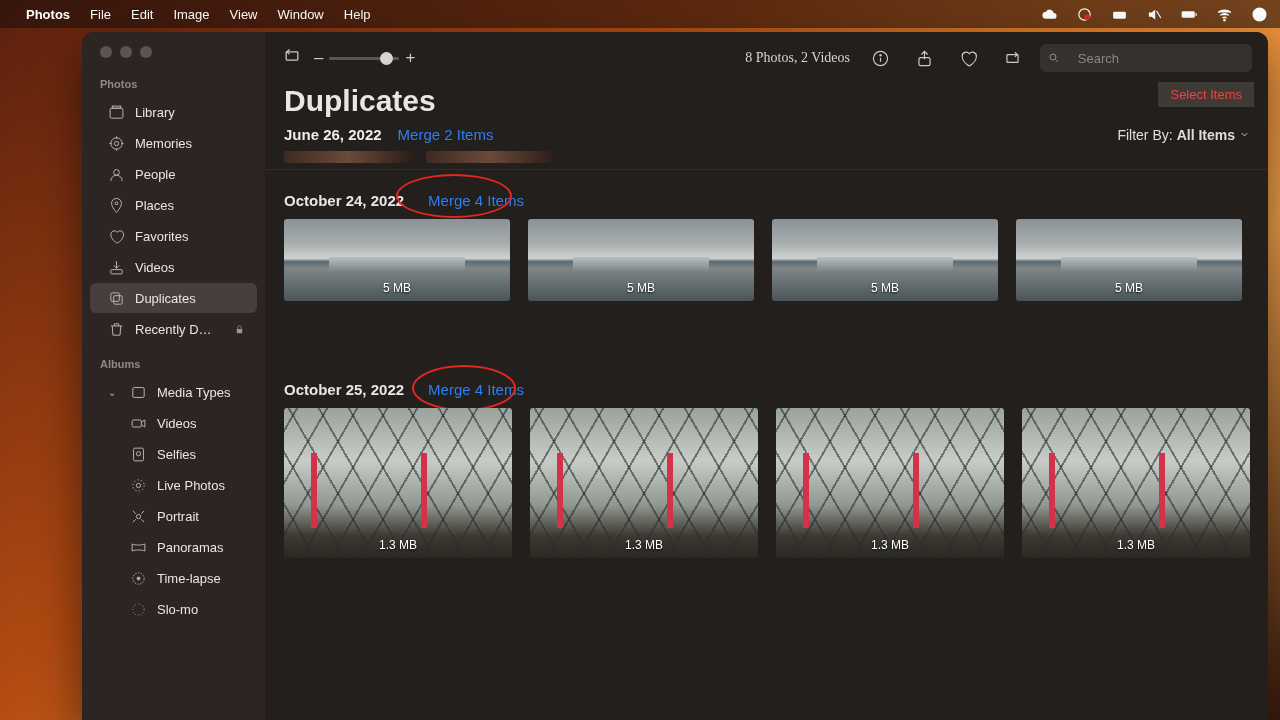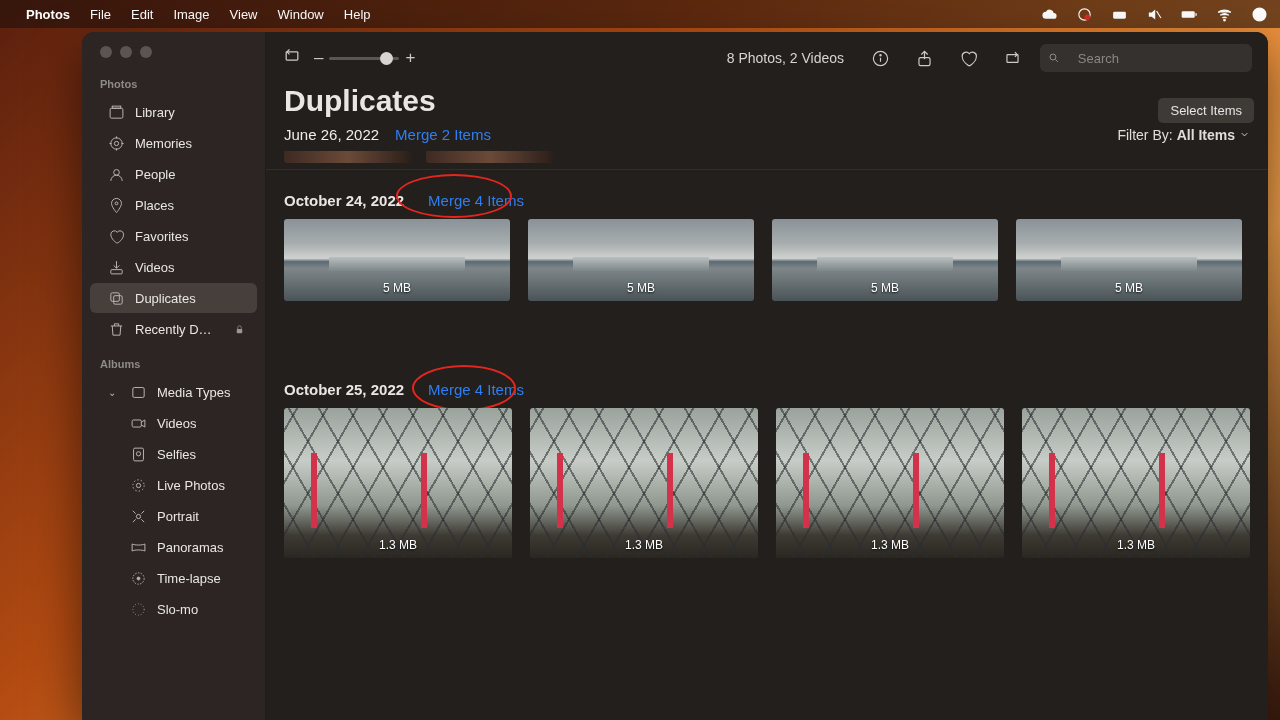--- a/index.html
+++ b/index.html
@@ -27,32 +27,32 @@
   .sb-item .lock { margin-left:auto; width:11px; height:11px; }
   .sb-item .chev { width:10px; color:#b8b4b1; font-size:10px; margin-right:2px; }
   
   .main { flex:1; background:#231f1d; display:flex; flex-direction:column; color:#e9e6e4; }
   .toolbar { height:52px; display:flex; align-items:center; padding:0 16px; gap:12px; }
   .toolbar .rot svg{ width:20px; height:20px; stroke:#cfcac6; fill:none; stroke-width:1.5; }
   .zoom { display:flex; align-items:center; gap:6px; color:#cfcac6; font-size:17px; }
   .zoom .track { width:70px; height:3px; background:#5c5551; border-radius:2px; position:relative; }
   .zoom .knob { position:absolute; right:6px; top:-5px; width:13px; height:13px; border-radius:50%; background:#d9d4d0; }
   .tool-spacer { flex:1; }
-  .count { color:#d9d4d0; font-size:14px; margin-right:8px; }
+  .count { color:#d9d4d0; font-size:14px; margin-right:2px;font-family:Liberation Serif, serif; }
   .ticon { width:32px; height:32px; display:flex; align-items:center; justify-content:center; }
   .ticon svg{ width:19px; height:19px; fill:none; stroke:#cfcac6; stroke-width:1.5; }
   .search { display:flex; align-items:center; gap:18px; background:rgba(90,84,80,0.35); border-radius:6px; height:28px; padding:0 8px; width:212px; }
   .search svg{ width:14px; height:14px; stroke:#9c9692; fill:none; stroke-width:1.8; }
   .search input{ background:none; border:none; outline:none; color:#e9e6e4; font-size:13px; width:100%; }
   .search input::placeholder{ color:#8b8682; }
   
   .page-title { font-size:30px; font-weight:700; padding:0 18px 8px; }
-  .select-btn { position:absolute; right:14px; top:66px; background:rgba(120,115,110,0.32); color:#e5e5e5; font-size:13px; padding:5px 12px; border-radius:5px; }
+  .select-btn { position:absolute; right:14px; top:50px; background:rgba(120,115,110,0.32); color:#ef4444; font-size:13px; padding:5px 12px; border-radius:0; }
   .sticky-row { display:flex; align-items:center; padding:0 18px 8px; font-size:15px; }
-  .sticky-row .date { font-weight:400; color:#efece9; }
+  .sticky-row .date { font-weight:700; color:#efece9; }
   .sticky-row .merge { color:#2f7ff2; margin-left:16px; }
   .filter { margin-left:auto; color:#e0dcd8; font-size:14px; display:flex; align-items:center; gap:4px; }
   .filter .fw{font-weight:600;}
   .filter svg{width:11px;height:11px;stroke:#e0dcd8;fill:none;stroke-width:2;}
   .strip { height:12px; margin:0 18px 6px; display:flex; gap:14px; }
   .strip div{ width:128px; background:linear-gradient(90deg,#3d2a22,#6b4a38,#2a1e19); border-radius:0 0 3px 3px; }
   .divider{ height:1px; background:rgba(255,255,255,0.07); margin:0 0 8px; }
   
   .grp-head { display:flex; align-items:center; padding:14px 18px 10px; font-size:15px; position:relative; }
   .grp-head .date { font-weight:600; }

